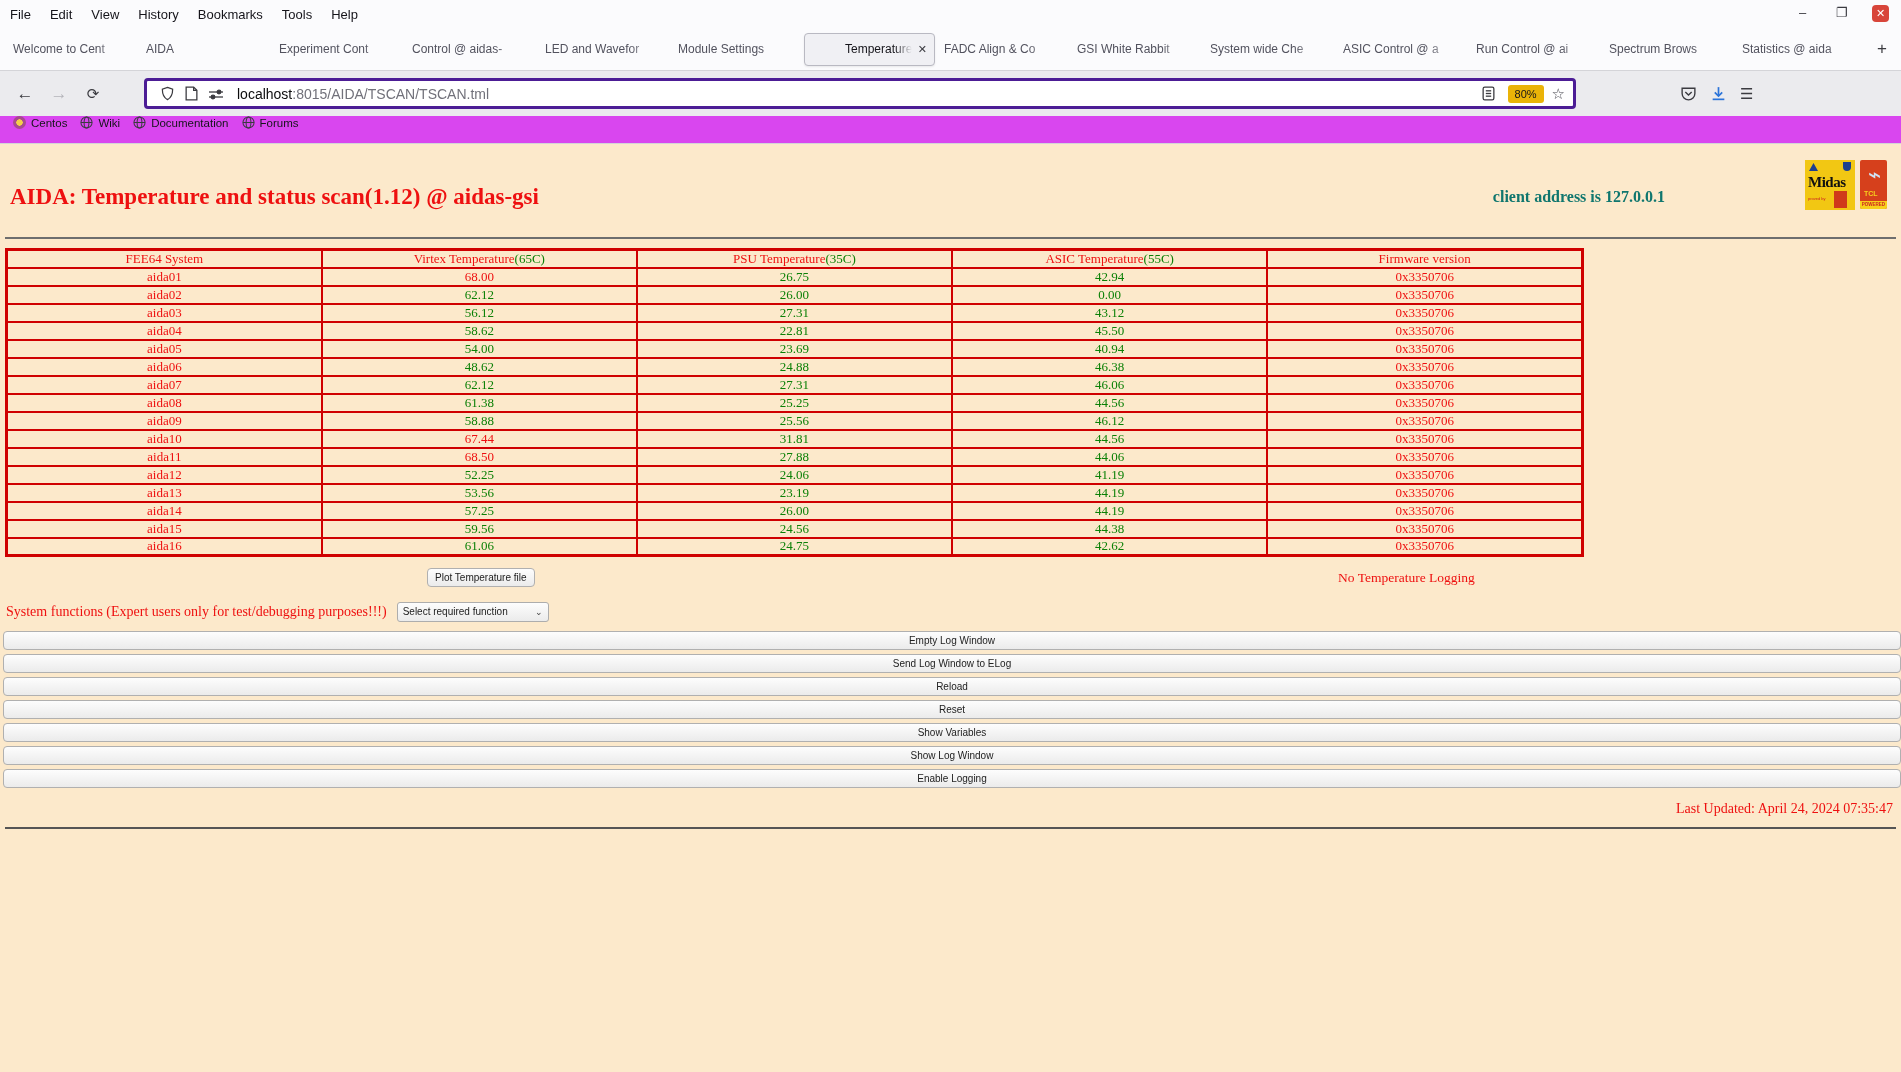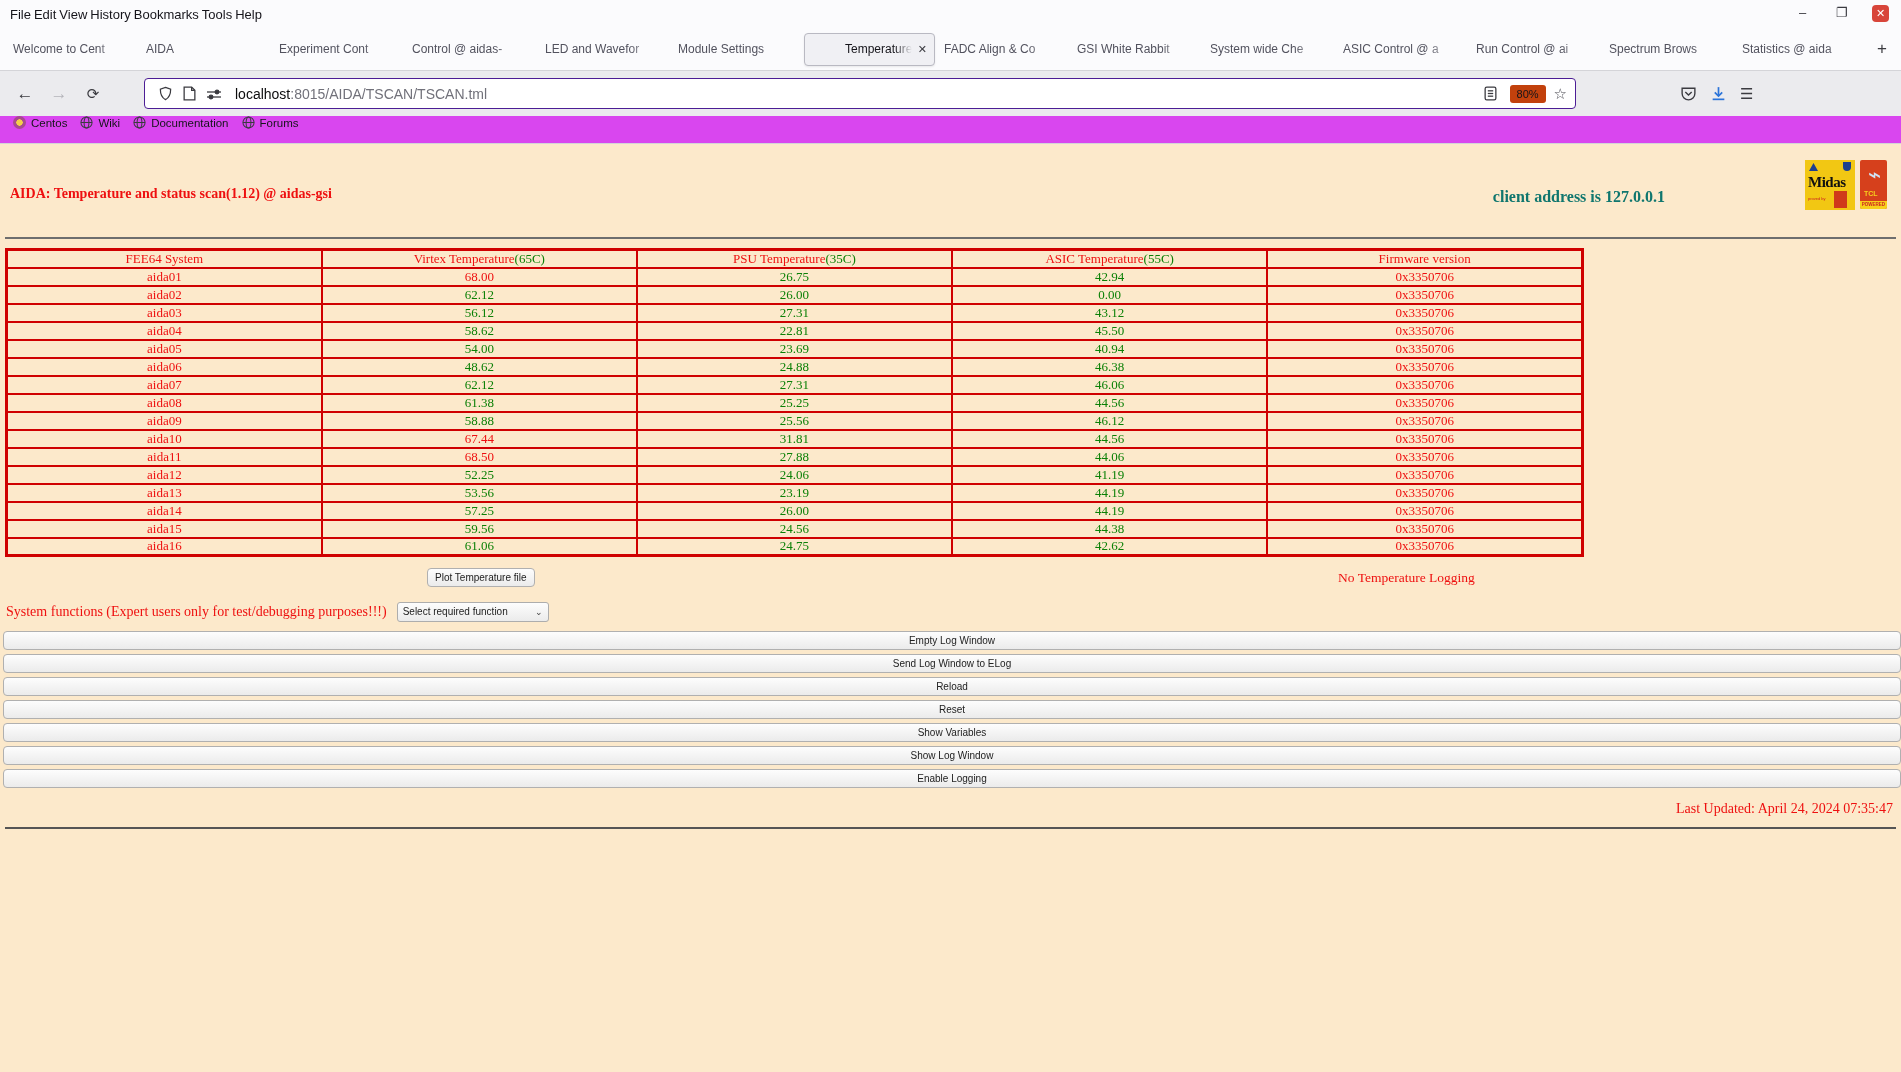--- a/index.html
+++ b/index.html
@@ -2,21 +2,21 @@
 <html><head>
 <meta charset="utf-8">
 <style>
   * { box-sizing: border-box; margin: 0; padding: 0; }
   html,body { width: 1901px; height: 1072px; overflow: hidden; }
   body { font-family: "Liberation Sans", "DejaVu Sans", sans-serif; background: #fce9cb; }
 
   
   .chrome-top { background: #fbfbfd; }
   .menubar { height: 28px; display: flex; align-items: center; padding-left: 10px; position: relative; }
-  .menu-items { display: flex; gap: 3px; }
+  .menu-items { display: flex; gap: 19px; }
   .menu-item { font-size: 13px; color: #15141a; cursor: default; }
   .win-controls { position: absolute; right: 12px; top: 5px; display: flex; gap: 22px; align-items: center; }
   .win-btn { font-size: 13px; color: #3a3a40; width: 17px; height: 17px; line-height: 16px; text-align: center; }
   .win-btn.close { background: #d8453a; color: #fff; border-radius: 4px; font-size: 11px; }
 
   .tabstrip { height: 42px; display: flex; align-items: center; padding-left: 6px; }
   .tabs { display: flex; height: 33px; }
   .tab { width: 131px; margin-right: 2px; flex: 0 0 131px; display: flex; align-items: center;
          padding: 0 7px; border-radius: 4px; position: relative; cursor: default; justify-content: center; }
   .tab-label { font-size: 12px; color: #52525e; white-space: nowrap; overflow: hidden; flex: 1;
@@ -26,42 +26,42 @@
   .tab.active .tab-label { color: #15141a; }
   .tab-close { display: none; font-size: 11px; color: #3a3a40; padding-left: 4px; }
   .tab-close.shown { display: inline; }
   .newtab { font-size: 17px; color: #3a3a40; padding: 2px 9px; }
 
   .navrow { background: #ebebee; border-top: 1px solid #d4d4d8; height: 46px; display: flex; align-items: center; }
   .nav-icon { color: #3b3b40; font-size: 17px; text-align: center; width: 30px; flex: 0 0 30px; }
   .nav-icon.back { margin-left: 10px; }
   .nav-icon.fwd { color: #b4b4ba; margin-left: 4px; }
   .nav-icon.reload { margin-left: 4px; font-size: 15px; }
-  .urlbar { margin-left: 36px; width: 1432px; height: 31px; background: #ffffff; border: 1px solid #4c1d95;
+  .urlbar { margin-left: 36px; width: 1432px; height: 31px; background: #ffffff; border: 3px solid #4c1d95;
             border-radius: 4px; display: flex; align-items: center; padding: 0 8px; }
   .urlbar svg { flex: 0 0 auto; }
   .url-ico { margin: 0 5px; display: flex; align-items: center; }
   .url-text { font-size: 14px; margin-left: 8px; white-space: nowrap; flex: 1; overflow: hidden; }
   .url-host { color: #0c0c0d; }
   .url-rest { color: #71717a; }
-  .zoom-badge { background: #c2410c; border-radius: 3px; font-size: 11px; color: #15141a; padding: 3px 7px; margin: 0 8px; }
+  .zoom-badge { background: #eab308; border-radius: 3px; font-size: 11px; color: #15141a; padding: 3px 7px; margin: 0 8px; }
   .star { font-size: 15px; color: #4a4a52; }
   .after-url { display: flex; align-items: center; gap: 13px; margin-left: 104px; }
 
   .bookmarksbar { background: #d946ef; height: 28px; display: flex; align-items: flex-start; padding-left: 13px;
                   border-bottom: 1px solid #d4d4d8; }
   .bookmark { display: flex; align-items: center; gap: 5px; margin-right: 13px; }
   .bookmark span.bm-label { font-size: 11.5px; color: #15141a; }
   .centos-ico { width: 13px; height: 13px; border-radius: 50%;
                 background: radial-gradient(circle at 50% 50%, #f3cf4a 0 34%, #a8498f 35% 100%); }
 
   
   .content { position: relative; height: 928px; background: #fce9cb; font-family: "Liberation Serif", "DejaVu Serif", serif; }
   .pageheader { position: relative; padding: 40px 0 0 10px; height: 93px; }
-  .pagetitle { font-size: 14px; font-weight: bold; color: #ee1010; }
+  .pagetitle { font-size: 23px; font-weight: bold; color: #ee1010; }
   .clientaddr { position: absolute; right: 236px; top: 44px; font-size: 16px; font-weight: bold; color: #0f766e; }
   .logos { position: absolute; top: 16px; right: 14px; display: flex; gap: 5px; }
   .logo-midas { width: 50px; height: 50px; background: #f2c713; position: relative; overflow: hidden; }
   .logo-midas .m-word { position: absolute; left: 3px; top: 14px; font-family: "Liberation Serif", serif; font-weight: bold; color: #111; font-size: 15px; letter-spacing: -0.5px; }
   .logo-midas .m-tri { position: absolute; left: 4px; top: 3px; width: 9px; height: 8px; background: #1d3f8f; clip-path: polygon(50% 0,100% 100%,0 100%); }
   .logo-midas .m-shield { position: absolute; right: 4px; top: 2px; width: 8px; height: 9px; background: #1d3f8f; border-radius: 0 0 4px 4px; }
   .logo-midas .m-proved { position: absolute; left: 3px; bottom: 9px; font-size: 4px; color: #c22; font-family: "Liberation Sans", sans-serif; }
   .logo-midas .m-redbox { position: absolute; right: 8px; bottom: 2px; width: 13px; height: 17px; background: #d03a1a; }
   .logo-tcl { width: 27px; height: 49px; background: #d6401c; position: relative; overflow: hidden; border-radius: 2px; }
   .logo-tcl .t-squig { position: absolute; left: 8px; top: 2px; color: #cfe3f5; font-size: 22px; font-family: "Liberation Serif", serif; }

